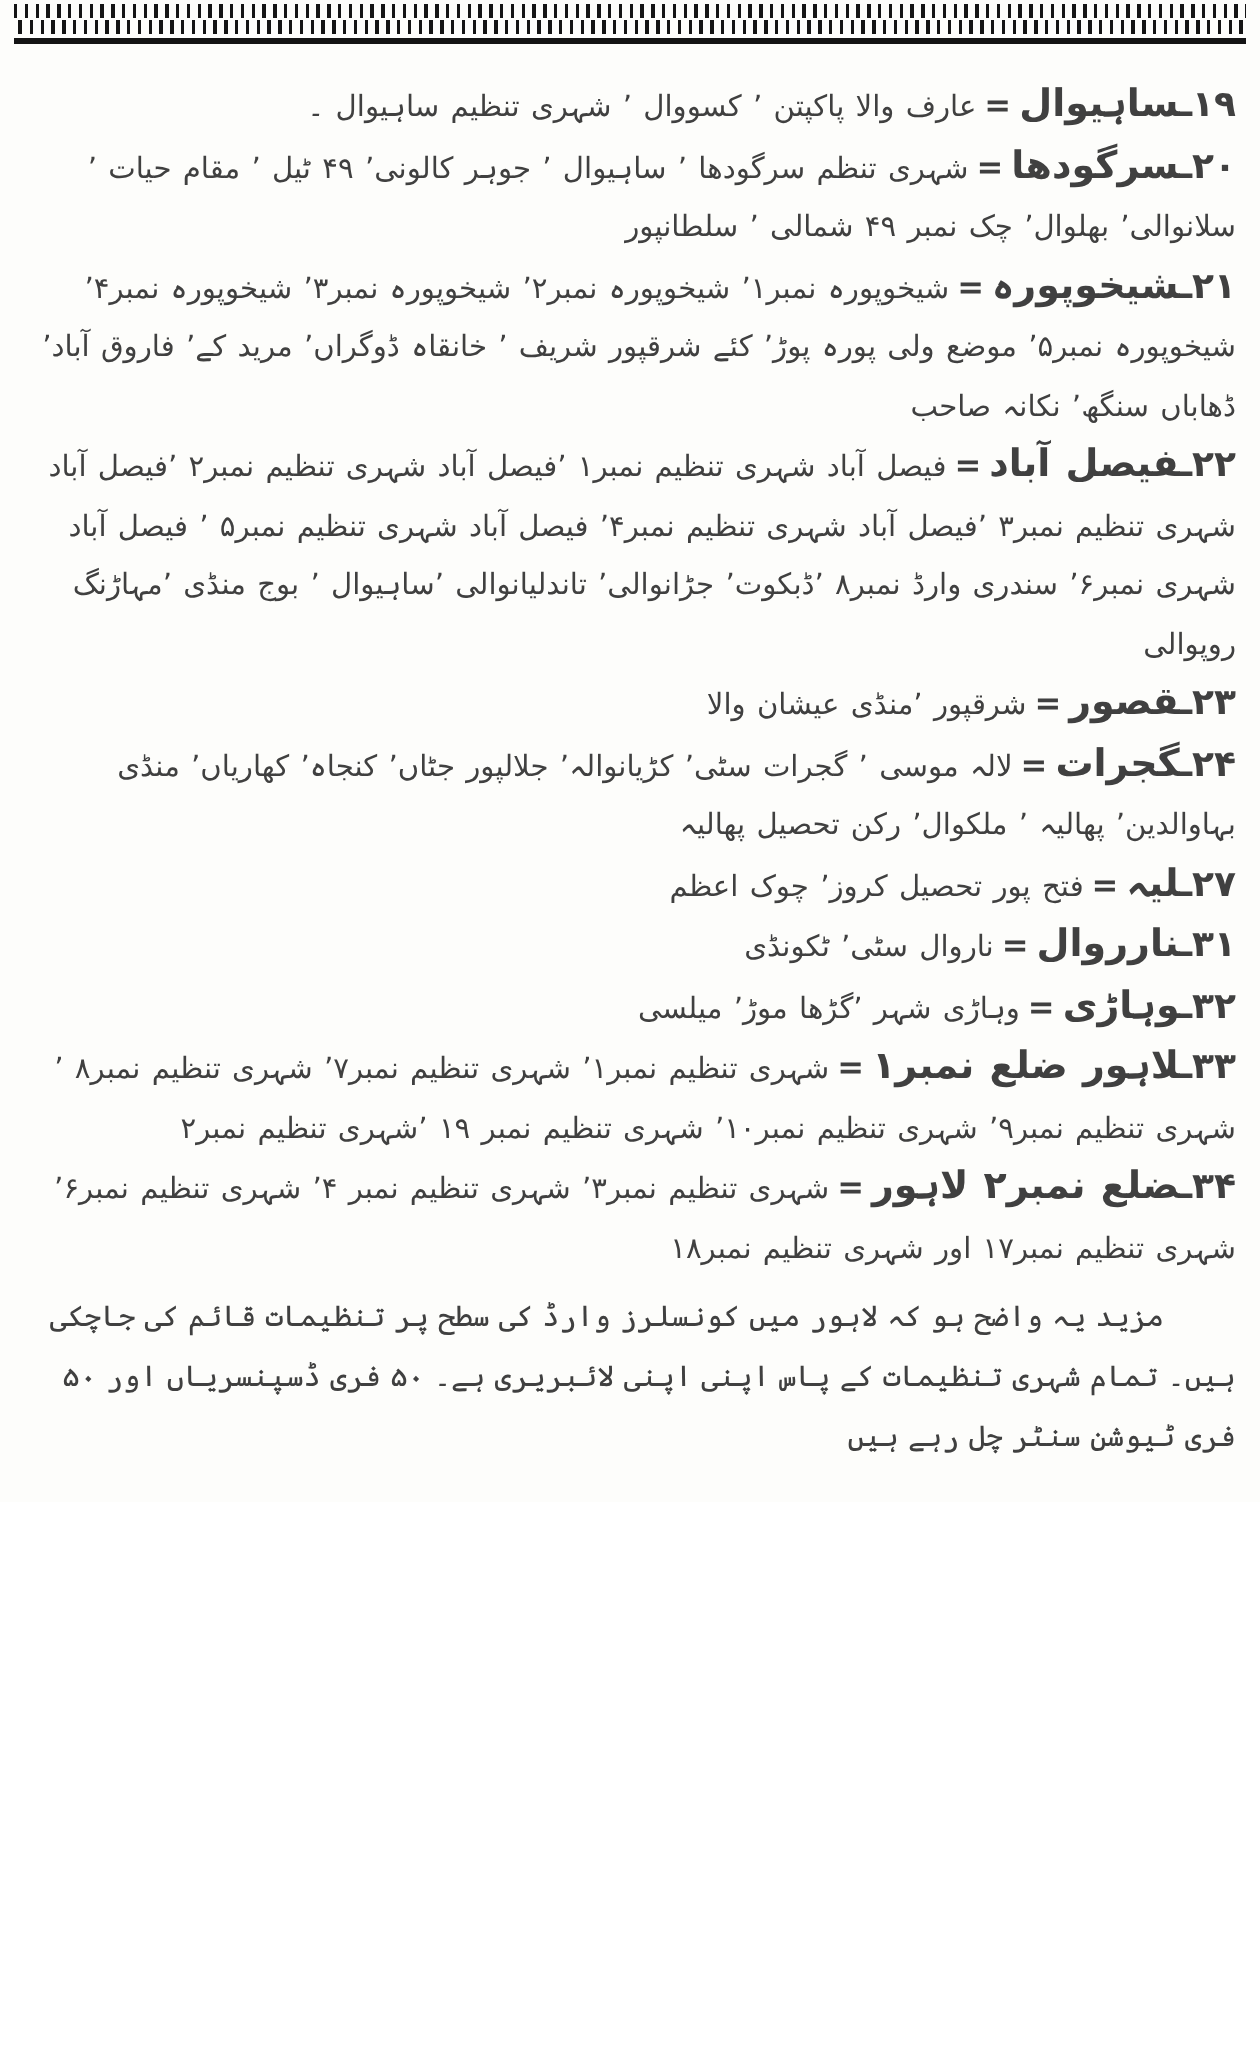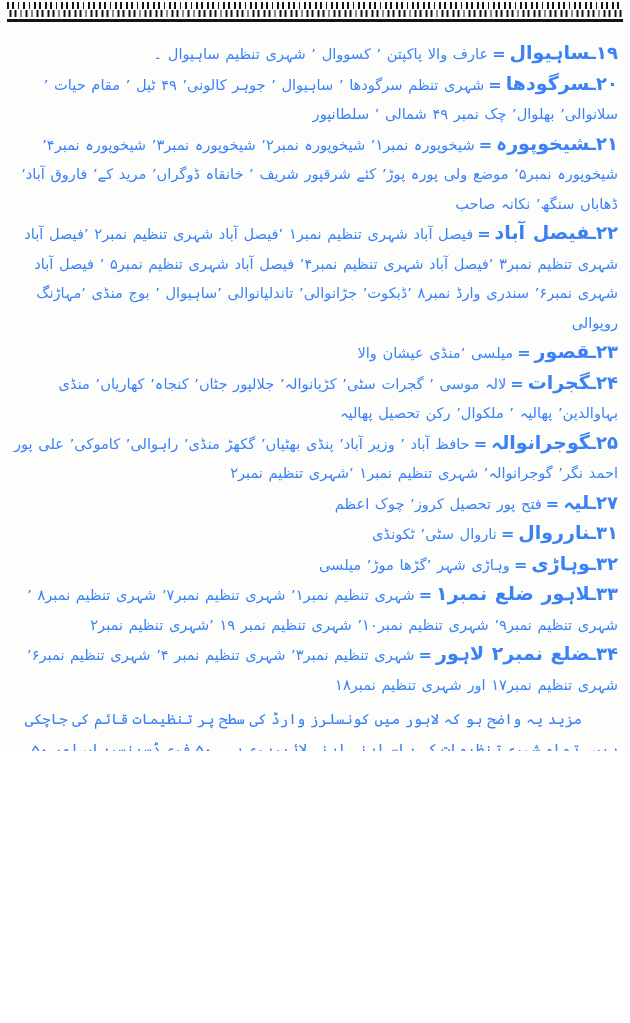--- a/index.html
+++ b/index.html
@@ -1,19 +1,19 @@
 <!DOCTYPE html>
 <html lang="ur" dir="rtl"><head>
 <meta charset="utf-8">
 <style>
   html,body{margin:0;padding:0;}
   body{width:630px;height:1023px;background:#ffffff;}
   .page{
     position:relative;width:630px;height:751px;overflow:hidden;
-    background:#fdfdfb;color:#3b82f6;
+    background:#fdfdfb;color:#404040;
     font-family:"DejaVu Sans",sans-serif;
   }
   
   .top-border{
     position:absolute;top:2px;left:7px;right:7px;height:20px;
     background-image:
       repeating-linear-gradient(90deg,#141414 0 1.7px,transparent 1.7px 5.4px),
       repeating-linear-gradient(90deg,#141414 0 1.7px,transparent 1.7px 5.4px),
       linear-gradient(#141414,#141414);
     background-size:100% 7px,100% 7px,100% 3.5px;
@@ -46,25 +46,24 @@
   <main class="content">
 
     <p class="entry"><span class="h"><span class="num">۱۹ـ</span><span>ساہیوال</span></span><span class="eq">=</span><span>عارف والا پاکپتن ’ کسووال ’ شہری تنظیم ساہیوال ۔</span></p>
 
     <p class="entry"><span class="h"><span class="num">۲۰ـ</span><span>سرگودھا</span></span><span class="eq">=</span><span>شہری تنظم سرگودھا ’ ساہیوال ’ جوہر کالونی’ ۴۹ ٹیل ’ مقام حیات ’ سلانوالی’ بھلوال’ چک نمبر ۴۹ شمالی ’ سلطانپور</span></p>
 
     <p class="entry"><span class="h"><span class="num">۲۱ـ</span><span>شیخوپورہ</span></span><span class="eq">=</span><span>شیخوپورہ نمبر۱’ شیخوپورہ نمبر۲’ شیخوپورہ نمبر۳’ شیخوپورہ نمبر۴’ شیخوپورہ نمبر۵’ موضع ولی پورہ پوڑ’ کئے شرقپور شریف ’ خانقاہ ڈوگراں’ مرید کے’ فاروق آباد’ ڈھاباں سنگھ’ نکانہ صاحب</span></p>
 
     <p class="entry"><span class="h"><span class="num">۲۲ـ</span><span>فیصل آباد</span></span><span class="eq">=</span><span>فیصل آباد شہری تنظیم نمبر۱ ’فیصل آباد شہری تنظیم نمبر۲ ’فیصل آباد شہری تنظیم نمبر۳ ’فیصل آباد شہری تنظیم نمبر۴’ فیصل آباد شہری تنظیم نمبر۵ ’ فیصل آباد شہری نمبر۶’ سندری وارڈ نمبر۸ ’ڈبکوت’ جڑانوالی’ تاندلیانوالی ’ساہیوال ’ بوج منڈی ’مہاڑنگ روپوالی</span></p>
 
-    <p class="entry"><span class="h"><span class="num">۲۳ـ</span><span>قصور</span></span><span class="eq">=</span><span>میلسی ’منڈی عیشان والا</span></p>
+    <p class="entry"><span class="h"><span class="num">۲۳ـ</span><span>قصور</span></span><span class="eq">=</span><span>شرقپور ’منڈی عیشان والا</span></p>
 
     <p class="entry"><span class="h"><span class="num">۲۴ـ</span><span>گجرات</span></span><span class="eq">=</span><span>لالہ موسی ’ گجرات سٹی’ کڑیانوالہ’ جلالپور جٹاں’ کنجاہ’ کھاریاں’ منڈی بہاوالدین’ پھالیہ ’ ملکوال’ رکن تحصیل پھالیہ</span></p>
 
-    <p class="entry"><span class="h"><span class="num">۲۵ـ</span><span>گوجرانوالہ</span></span><span class="eq">=</span><span>حافظ آباد ’ وزیر آباد’ پنڈی بھٹیاں’ گکھڑ منڈی’ راہوالی’ کاموکی’ علی پور احمد نگر’ گوجرانوالہ’ شہری تنظیم نمبر۱ ’شہری تنظیم نمبر۲</span></p>
 
 
     <p class="entry"><span class="h"><span class="num">۲۷ـ</span><span>لیہ</span></span><span class="eq">=</span><span>فتح پور تحصیل کروز’ چوک اعظم</span></p>
 
 
 
 
     <p class="entry"><span class="h"><span class="num">۳۱ـ</span><span>نارروال</span></span><span class="eq">=</span><span>ناروال سٹی’ ٹکونڈی</span></p>
 
     <p class="entry"><span class="h"><span class="num">۳۲ـ</span><span>وہاڑی</span></span><span class="eq">=</span><span>وہاڑی شہر ’گڑھا موڑ’ میلسی</span></p>

